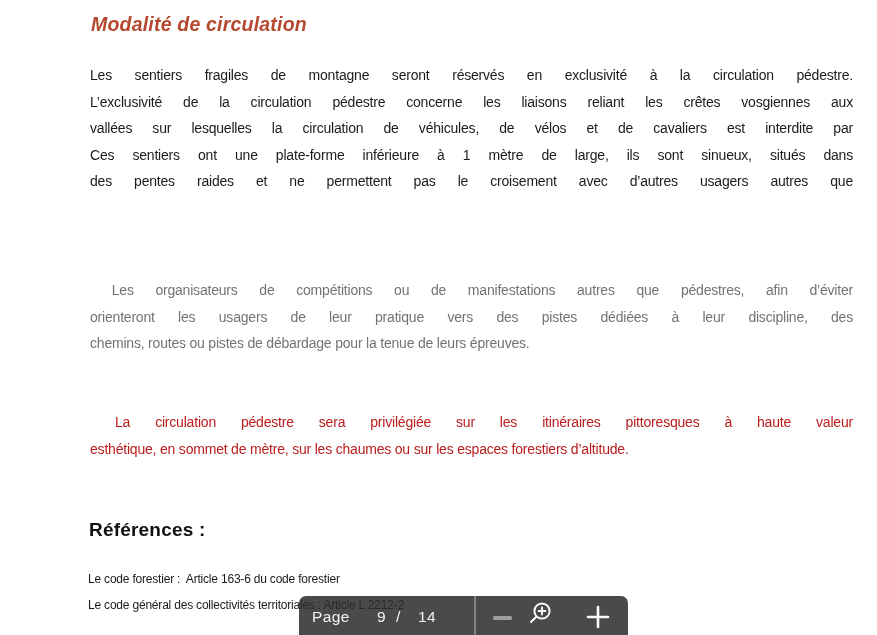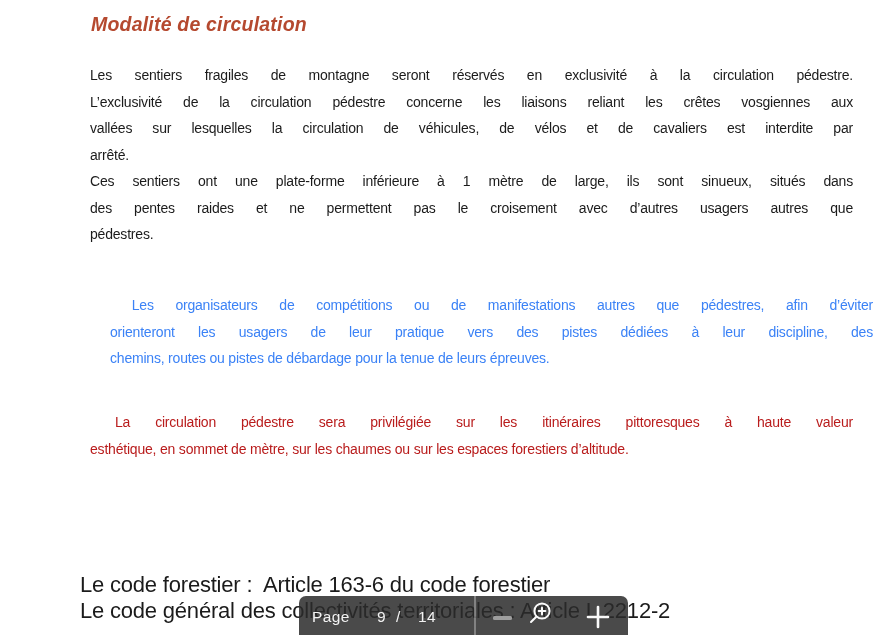--- a/index.html
+++ b/index.html
@@ -15,21 +15,21 @@
     position:absolute; left:90px; width:763px;
     font-size:14px; letter-spacing:-0.2px; line-height:26.5px;
   }
   .line { text-align:justify; text-align-last:left; white-space:pre-wrap; }
   .line.just { text-align-last:justify; }
   .refs-heading {
     position:absolute; left:89px; top:519px; margin:0;
     font-size:19px; font-weight:bold; color:#111111; letter-spacing:0.2px;
   }
   .ref {
-    position:absolute; left:80px; font-size:22px; letter-spacing:-0.2px;
+    position:absolute; left:88px; font-size:12px; letter-spacing:-0.2px;
     white-space:pre;
   }
   .toolbar {
     position:absolute; left:299px; top:596px; width:329px; height:48px;
     border-radius:7px 7px 0 0;
   }
   .tb-text {
     position:absolute; top:12px; font-size:15.5px; letter-spacing:0.4px;
     color:#f2f2f2;
   }
@@ -49,35 +49,34 @@
 <body>
 
 <div class="page">
 
   <h1 class="title" style="color: rgb(181, 73, 47);">Modalité de circulation</h1>
 
   <div class="para" style="top: 62px; color: rgb(27, 27, 27);">
       <div class="line just">Les sentiers fragiles de montagne seront réservés en exclusivité à la circulation pédestre.</div>
       <div class="line just">L’exclusivité de la circulation pédestre concerne les liaisons reliant les crêtes vosgiennes aux</div>
       <div class="line just">vallées sur lesquelles la circulation de véhicules, de vélos et de cavaliers est interdite par</div>
-      <div class="line">arrêté.</div>
       <div class="line just">Ces sentiers ont une plate-forme inférieure à 1 mètre de large, ils sont sinueux, situés dans</div>
       <div class="line just">des pentes raides et ne permettent pas le croisement avec d’autres usagers autres que</div>
-      <div class="line">pédestres.</div>
     </div>
-  <div class="para" style="top: 292px; color: #3b82f6; margin-left: 20px;">
+  <div class="para" style="top: 277px; color: #737373;">
       <div class="line just"> Les organisateurs de compétitions ou de manifestations autres que pédestres, afin d’éviter</div>
       <div class="line just">orienteront les usagers de leur pratique vers des pistes dédiées à leur discipline, des</div>
       <div class="line">chemins, routes ou pistes de débardage pour la tenue de leurs épreuves.</div>
     </div>
   <div class="para" style="top: 409px; color: #b91c1c;">
       <div class="line just"> La circulation pédestre sera privilégiée sur les itinéraires pittoresques à haute valeur</div>
       <div class="line">esthétique, en sommet de mètre, sur les chaumes ou sur les espaces forestiers d’altitude.</div>
     </div>
 
+  <h2 class="refs-heading" style="color: rgb(17, 17, 17);">Références :</h2>
 
   <div class="ref" style="top: 572px; color: rgb(27, 27, 27);">Le code forestier :  Article 163-6 du code forestier</div>
   <div class="ref" style="top: 598px; color: rgb(27, 27, 27);">Le code général des collectivités territoriales : Article L 2212-2</div>
 
   <div class="toolbar" style="background: rgba(42, 42, 42, 0.85);">
     <span class="tb-text" style="left: 13px; color: rgb(242, 242, 242);">Page</span>
     <span class="tb-text" style="left: 78px; color: rgb(242, 242, 242);">9</span>
     <span class="tb-text" style="left: 97px; color: rgb(242, 242, 242);">/</span>
     <span class="tb-text" style="left: 119px; color: rgb(242, 242, 242);">14</span>
 

